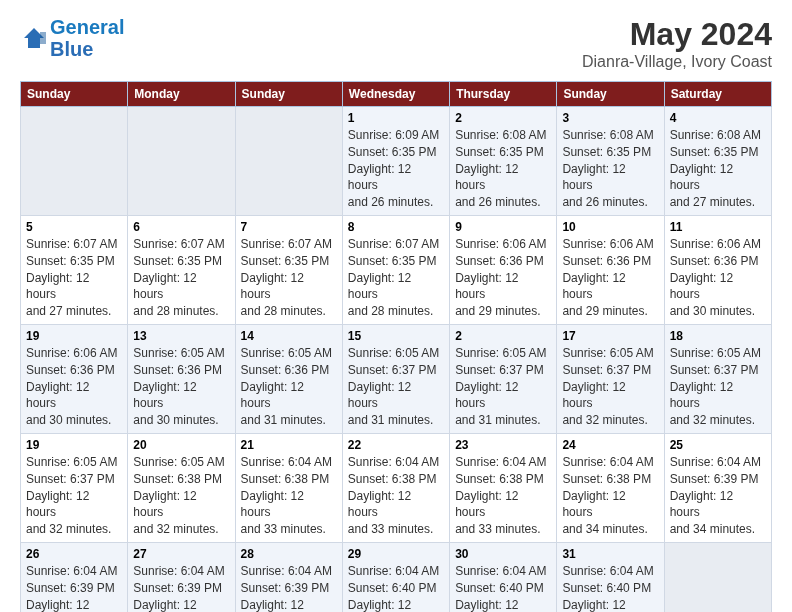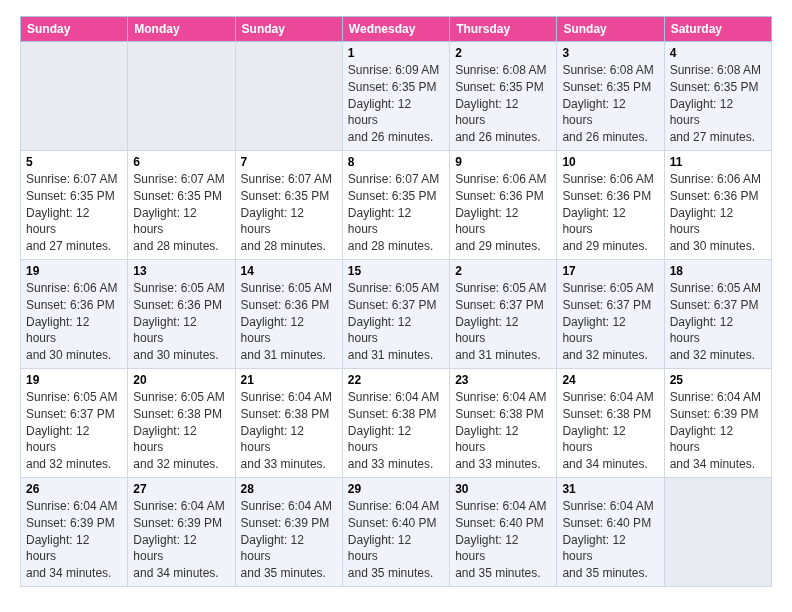--- a/index.html
+++ b/index.html
@@ -49,21 +49,21 @@
     .subtitle {
       font-size: 16px;
       color: #555;
     }
     table {
       width: 100%;
       border-collapse: collapse;
       font-size: 10.5px;
     }
     thead tr th {
-      background: #ec4899;
+      background: #7f1d1d;
       color: #fff;
       text-align: left;
       padding: 5px 6px;
       font-size: 12px;
       font-weight: bold;
       border: 1px solid #aac4e0;
     }
     tbody tr td {
       vertical-align: top;
       padding: 4px 5px;
@@ -89,20 +89,36 @@
       line-height: 1.4;
     }
     .empty-cell {
       background: #e8ecf2 !important;
     }
   </style>
 </head>
 <body>
 
 <div class="page">
+  <div class="header">
+    <div class="logo">
+      <svg class="logo-icon" viewBox="0 0 28 28">
+        <polygon points="14,4 24,14 20,14 20,24 8,24 8,14 4,14" fill="#2a6db5"></polygon>
+        <polygon points="20,8 26,8 26,20 20,20" fill="#1a5a9a" opacity="0.5"></polygon>
+      </svg>
+      <div class="logo-text">
+        <div><span>General</span></div>
+        <div><span style="color:#2a6db5;">Blue</span></div>
+      </div>
+    </div>
+    <div class="title-block">
+      <div class="main-title">May 2024</div>
+      <div class="subtitle">Dianra-Village, Ivory Coast</div>
+    </div>
+  </div>
 
   <table>
     <thead>
       <tr>
       <th>Sunday</th>
           <th>Monday</th>
           <th>Sunday</th>
           <th>Wednesday</th>
           <th>Thursday</th>
           <th>Sunday</th>

